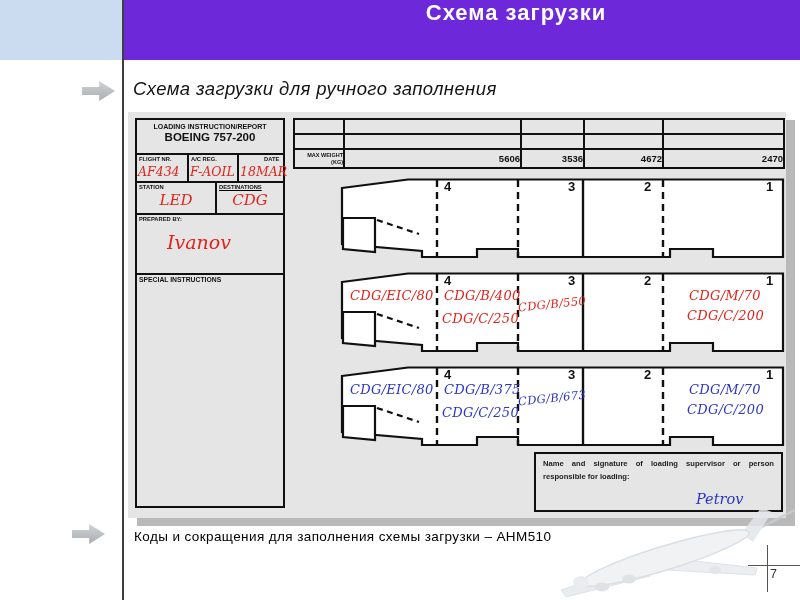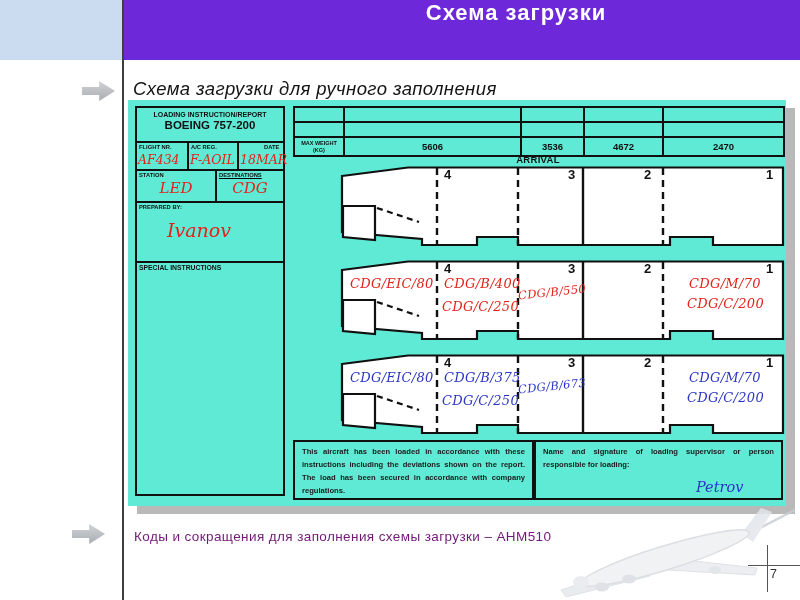--- a/index.html
+++ b/index.html
@@ -22,22 +22,22 @@
   .block-arrow {
     position:absolute; width:33px; height:22px;
     background:linear-gradient(180deg,#d2d5d8 0%,#b4b8bc 70%,#aaaeb2 100%);
     clip-path:polygon(0 32%, 52% 32%, 52% 4%, 100% 50%, 52% 96%, 52% 68%, 0 68%);
   }
   .arrow-top { left:82px; top:80px; }
   .arrow-bottom { left:72px; top:523px; }
 
   
   .form-image {
-    position:absolute; left:128px; top:100px; width:658px; height:406px;
-    background:#5eead4; box-shadow:9px 8px 0 #b9b9b9;
+    position:absolute; left:128px; top:112px; width:658px; height:406px;
+    background:#e5e5e5; box-shadow:9px 8px 0 #b9b9b9;
   }
 
   
   .lf { position:absolute; left:7px; top:6px; width:150px; height:390px; border:2.5px solid #101010; box-sizing:border-box; }
   .lf-header { height:33px; border-bottom:2px solid #101010; text-align:center; }
   .lf-title { font-size:7px; font-weight:bold; padding-top:3px; color:#111; }
   .lf-type  { font-size:11.5px; font-weight:bold; color:#111; margin-top:1px; }
   .lf-row { display:flex; border-bottom:2px solid #101010; }
   .lf-cell { position:relative; box-sizing:border-box; }
   .lf-cell + .lf-cell { border-left:2px solid #101010; }
@@ -47,21 +47,21 @@
   .ink-red  { color:#e2231a; font-family:"DejaVu Serif", serif; font-style:italic; }
   .ink-blue { color:#2b35c4; font-family:"DejaVu Serif", serif; font-style:italic; }
   .val-sm { position:absolute; left:1px; top:9px; font-size:12.5px; white-space:nowrap; }
   .val-md { position:absolute; width:100%; top:8px; text-align:center; font-size:15px; }
   .lf-prepared { position:relative; height:58px; border-bottom:2px solid #101010; }
   .val-sign { position:absolute; left:30px; top:16px; font-size:19px; }
   .lf-special { position:relative; }
 
   
   .mw-table { position:absolute; left:165px; top:6px; border-collapse:collapse; }
-  .mw-table td { border:2px solid #101010; padding:0; text-align:center; vertical-align:middle; }
+  .mw-table td { border:2px solid #101010; padding:0; text-align:right; vertical-align:middle; }
   .mw-r1 td, .mw-r2 td { height:13px; }
   .mw-r3 td { height:17px; }
   .mw-label { font-size:5.5px; font-weight:bold; line-height:1.15; color:#111; }
   .mw-val { font-size:9.5px; font-weight:bold; color:#111; }
 
   .sec-label {
     position:absolute; left:165px; width:490px; text-align:center;
     font-size:9.5px; font-weight:bold; color:#111; letter-spacing:0.3px;
   }
   .lbl-arrival { top:54px; }
@@ -87,21 +87,21 @@
   .box-cert, .box-sign {
     position:absolute; top:340px; height:60px; border:2.5px solid #101010; box-sizing:border-box;
     padding:4px 7px 0 7px; font-size:7.6px; font-weight:600; color:#1c1c1c;
     text-align:justify; line-height:1.7;
   }
   .box-cert { left:165px; width:241px; }
   .box-sign { left:406px; width:249px; }
   .sign-value { position:absolute; left:160px; top:33px; font-size:14.5px; font-weight:normal; }
 
   
-  .caption { position:absolute; left:134px; top:529px; font-size:13.5px; letter-spacing:0.4px; color:#701a75; white-space:nowrap; }
+  .caption { position:absolute; left:134px; top:529px; font-size:13.5px; letter-spacing:0.4px; color:#000000; white-space:nowrap; }
   .watermark { position:absolute; left:545px; top:506px; opacity:0.85; }
   .pn-vline { position:absolute; left:767px; top:545px; width:1px; height:47px; background:#555; }
   .pn-hline { position:absolute; left:748px; top:565px; width:52px; height:1px; background:#555; }
   .page-number { position:absolute; left:770px; top:567px; font-size:12.5px; color:#333; }
 </style>
 </head>
 <body>
 
 <div class="slide">
 
@@ -183,21 +183,20 @@
           <div class="mw-label">(KG)</div>
         </td>
         <td class="mw-val">5606</td>
         <td class="mw-val">3536</td>
         <td class="mw-val">4672</td>
         <td class="mw-val">2470</td>
       </tr>
     </tbody>
       </table>
 
-    <div class="sec-label lbl-arrival">ARRIVAL</div>
     <div class="sec-label lbl-report">REPORT</div>
 
     <div class="diagram diag-arrival">
       <svg width="445" height="81" viewBox="0 0 445 81">
         <path d="M 2 10 L 68 1.5 H 443 V 79 H 373 V 71 H 330 V 79 H 178 V 71 H 137 V 79 H 82 V 73 L 2 66 Z" fill="#ffffff" stroke="#101010" stroke-width="2.2"></path>
         <path d="M 3 40 H 35 V 74 L 3 71 Z" fill="#ffffff" stroke="#101010" stroke-width="2.2"></path>
         <line x1="37" y1="42" x2="79" y2="56" stroke="#101010" stroke-width="2.2" stroke-dasharray="6 4.5"></line>
         <line x1="97" y1="2" x2="97" y2="79" stroke="#101010" stroke-width="2.4" stroke-dasharray="7 5"></line>
         <line x1="178" y1="2" x2="178" y2="79" stroke="#101010" stroke-width="2.4" stroke-dasharray="7 5"></line>
         <line x1="243" y1="2" x2="243" y2="79" stroke="#101010" stroke-width="2.4"></line>
@@ -246,23 +245,20 @@
       <div class="comp-num n2">2</div>
       <div class="comp-num n1">1</div>
       <div class="ann ink-blue slot-bulk">CDG/EIC/80</div>
       <div class="ann ink-blue slot-c4a">CDG/B/375</div>
       <div class="ann ink-blue slot-c4b">CDG/C/250</div>
       <div class="ann ink-blue slot-c3">CDG/B/673</div>
       <div class="ann ink-blue slot-c1a">CDG/M/70</div>
       <div class="ann ink-blue slot-c1b">CDG/C/200</div>
     </div>
 
-    <div class="box-cert">
-      <span>This aircraft has been loaded in accordance with these instructions including the deviations shown on the report. The load has been secured in accordance with company regulations.</span>
-    </div>
     <div class="box-sign">
       <span>Name and signature of loading supervisor or person responsible for loading:</span>
       <div class="sign-value ink-blue">Petrov</div>
     </div>
 
   </div>
 
   <div class="block-arrow arrow-bottom"></div>
   <div class="caption">Коды и сокращения для заполнения схемы загрузки – AHM510</div>
 

